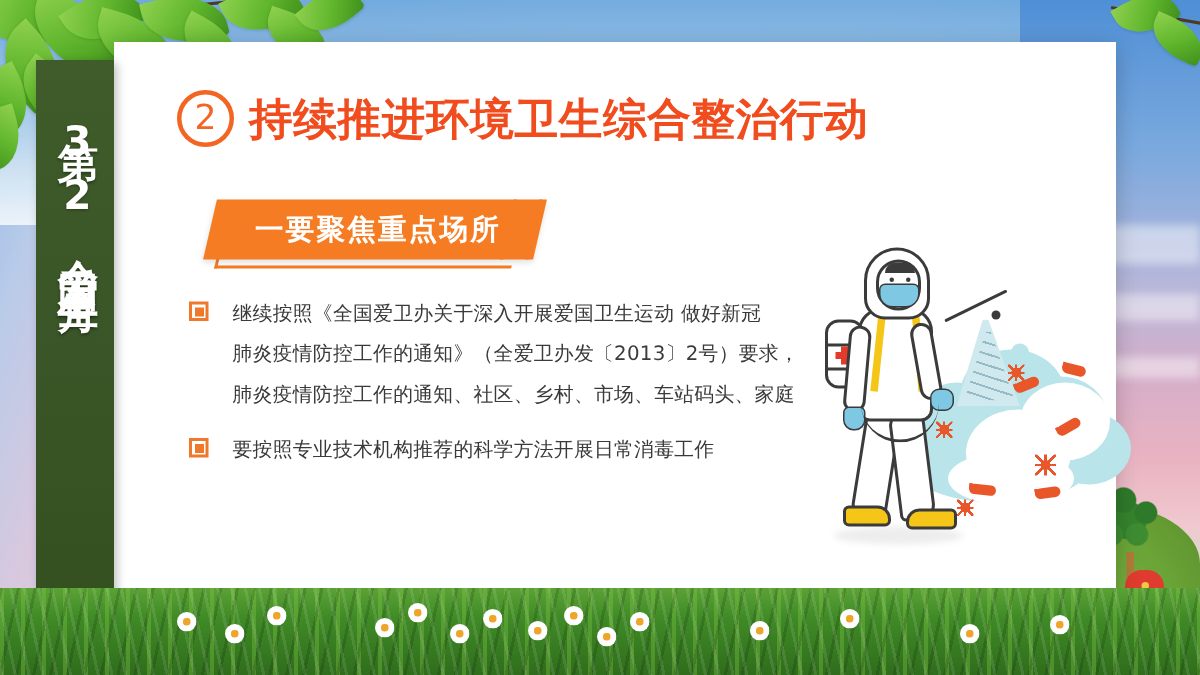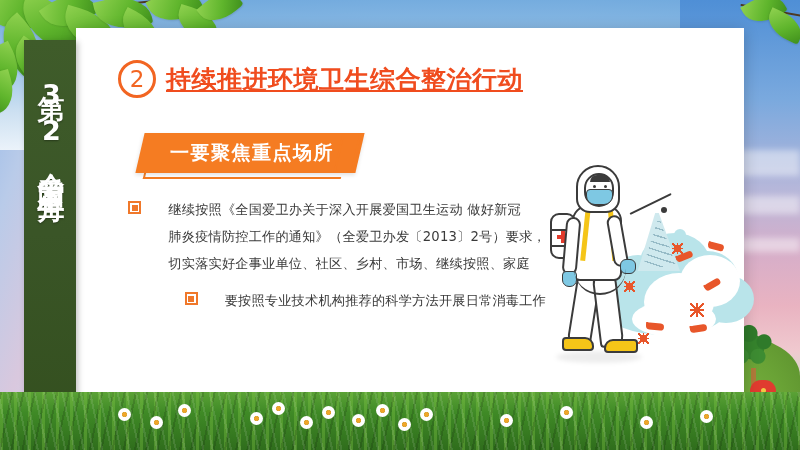--- a/index.html
+++ b/index.html
@@ -132,24 +132,23 @@
   }
   .num-circle{
     width:38px;height:38px;border-radius:50%;
     border:3.5px solid #f26522;
     display:flex;align-items:center;justify-content:center;
     color:#f26522;font-size:23px;font-weight:400;
     font-family:"DejaVu Sans","Liberation Sans",sans-serif;
     box-sizing:border-box;flex:none;
   }
   .heading-text{
-    color:#f04c1e;font-size:25px;font-weight:700;letter-spacing:.5px;
+    color:#f04c1e;font-size:29px;font-weight:700;letter-spacing:.5px;
     white-space:nowrap;line-height:1;
     font-family:"DejaVu Sans","Liberation Sans",sans-serif;
-    text-decoration:underline;
   }
 
   
   .banner-wrap{position:absolute;left:140px;top:133px;height:40px;}
   .banner{
     position:relative;height:40px;padding:0 26px 0 30px;
     background:#f57c22;
     display:flex;align-items:center;
     transform:skewX(-13deg);
     box-shadow:0 2px 4px rgba(0,0,0,.12);
@@ -168,21 +167,21 @@
   .banner-accent2{
     position:absolute;left:4px;top:35px;width:196px;height:9px;
     border-left:2px solid #f57c22;border-bottom:2px solid #f57c22;
     transform:skewX(-13deg);
   }
 
   
   .body{
     position:absolute;left:126px;top:196px;width:420px;
   }
-  .bullet{display:flex;align-items:flex-start;gap:27px;margin-bottom:10px;justify-content:flex-end;}
+  .bullet{display:flex;align-items:flex-start;gap:16px;margin-bottom:10px;}
   .sq{
     flex:none;width:9px;height:9px;margin-top:5px;
     border:2px solid #f0782a;background:#ffffff;
     position:relative;box-sizing:content-box;
   }
   .sq:after{
     content:"";position:absolute;left:1.5px;top:1.5px;width:6px;height:6px;background:#f0782a;
   }
   .bullet-text{
     color:#3a3a3a;font-size:13.2px;line-height:27px;letter-spacing:.2px;
@@ -274,21 +273,21 @@
     <div class="banner-accent"></div>
   </div>
 
   <div class="body">
 
     <div class="bullet">
       <div class="sq"></div>
       <div class="bullet-text">
         <div>继续按照《全国爱卫办关于深入开展爱国卫生运动  做好新冠</div>
         <div>肺炎疫情防控工作的通知》（全爱卫办发〔2013〕2号）要求，</div>
-        <div>切实落实好企事业单位、社区、乡村、市场、继续按照、家庭</div>
+        <div>肺炎疫情防控工作的通知、社区、乡村、市场、车站码头、家庭</div>
       </div>
     </div>
 
     <div class="bullet">
       <div class="sq"></div>
       <div class="bullet-text">
         <div>要按照专业技术机构推荐的科学方法开展日常消毒工作</div>
       </div>
     </div>
 

